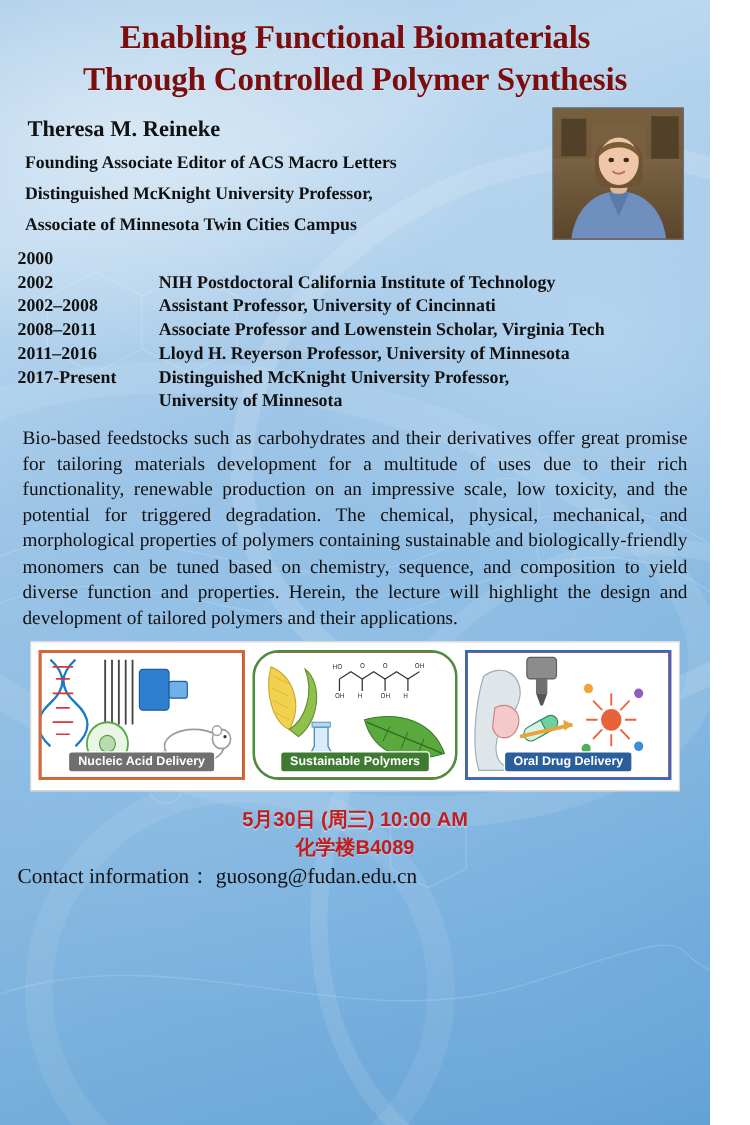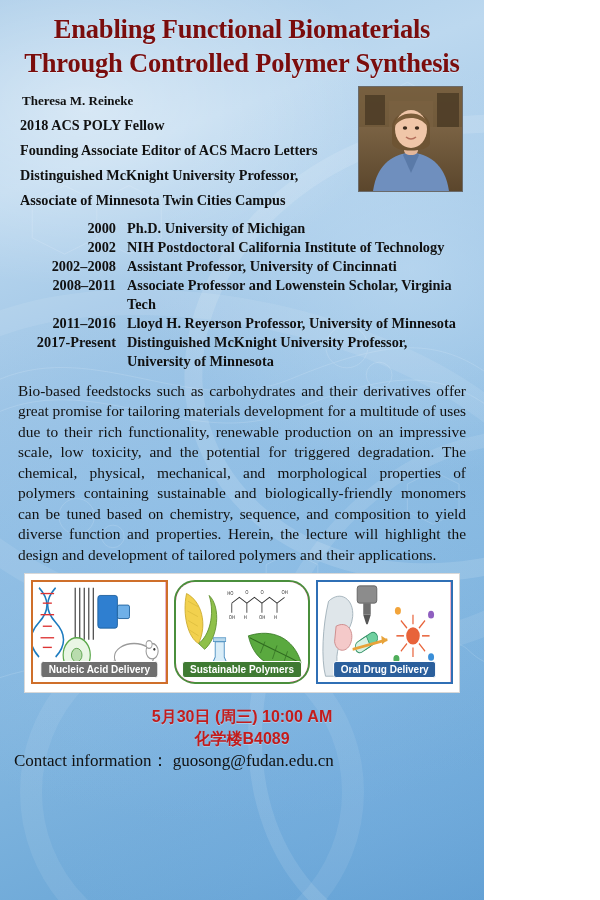--- a/index.html
+++ b/index.html
@@ -7,21 +7,21 @@
     padding: 0;
   }
   body {
     width: 600px;
     height: 900px;
     font-family: "Liberation Serif", serif;
     overflow: hidden;
   }
   .poster {
     position: relative;
-    width: 484px;
+    width: 568px;
     height: 900px;
     background:
       radial-gradient(ellipse 500px 300px at 18% 12%, rgba(255,255,255,0.45), rgba(255,255,255,0) 60%),
       radial-gradient(ellipse 420px 340px at 85% 30%, rgba(200,225,245,0.55), rgba(200,225,245,0) 62%),
       radial-gradient(ellipse 600px 380px at 45% 62%, rgba(150,195,235,0.45), rgba(150,195,235,0) 70%),
       radial-gradient(ellipse 520px 300px at 75% 88%, rgba(120,175,225,0.45), rgba(120,175,225,0) 70%),
       linear-gradient(160deg, #a8cbe8 0%, #bcd8ef 18%, #9ec5e6 38%, #8dbce2 55%, #7fb4de 72%, #6ea9d8 88%, #5f9ed2 100%);
     overflow: hidden;
   }
   
@@ -60,21 +60,21 @@
     text-shadow: 0 1px 0 rgba(255,255,255,0.35);
   }
   .title .l2 { display: block; }
 
   .speaker-block {
     position: relative;
     margin-top: 12px;
     padding-left: 4px;
   }
   .speaker-name {
-    font-size: 13px;
+    font-size: 18px;
     font-weight: bold;
     color: #111;
     margin-bottom: 9px;
     padding-left: 4px;
   }
   .cred {
     font-size: 14.2px;
     font-weight: bold;
     color: #111;
     line-height: 1.0;
@@ -96,21 +96,21 @@
   .cv {
     margin-top: 4px;
     font-size: 14.3px;
     font-weight: bold;
     color: #111;
     line-height: 1.33;
   }
   .cv-row { display: flex; }
   .cv-year {
     flex: 0 0 102px;
-    text-align: right;
+    text-align: left;
     padding-right: 11px;
     white-space: nowrap;
   }
   .cv-text { flex: 1 1 auto; }
   .cv-cont { padding-left: 113px; }
 
   .abstract {
     margin-top: 10px;
     font-size: 15.4px;
     color: #111;
@@ -237,30 +237,28 @@
 
           <path d="M35 40 C 35 22, 69 22, 69 40 C 64 33, 58 31, 52 31 C 45 31, 39 34, 35 40 Z" fill="#7a5c38"></path>
           <ellipse cx="46" cy="41" rx="2.2" ry="1.8" fill="#3a2a1c"></ellipse>
           <ellipse cx="58" cy="41" rx="2.2" ry="1.8" fill="#3a2a1c"></ellipse>
           <path d="M47 50 q5 4 10 0" stroke="#b5705c" stroke-width="1.6" fill="none"></path>
         </svg>
       </div>
 
       <div class="speaker-name">Theresa M. Reineke</div>
 
-      <div class="cred">2018 ACS POLY Fellow</div>
       <div class="cred">Founding Associate Editor of ACS Macro Letters</div>
       <div class="cred">Distinguished McKnight University Professor,</div>
       <div class="cred">Associate of Minnesota Twin Cities Campus</div>
     </div>
 
     <div class="cv">
       <div class="cv-row">
         <div class="cv-year">2000</div>
-        <div class="cv-text">Ph.D.   University of Michigan</div>
       </div>
       <div class="cv-row">
         <div class="cv-year">2002</div>
         <div class="cv-text">NIH Postdoctoral   California Institute of Technology</div>
       </div>
       <div class="cv-row">
         <div class="cv-year">2002–2008</div>
         <div class="cv-text">Assistant Professor, University of Cincinnati</div>
       </div>
       <div class="cv-row">

